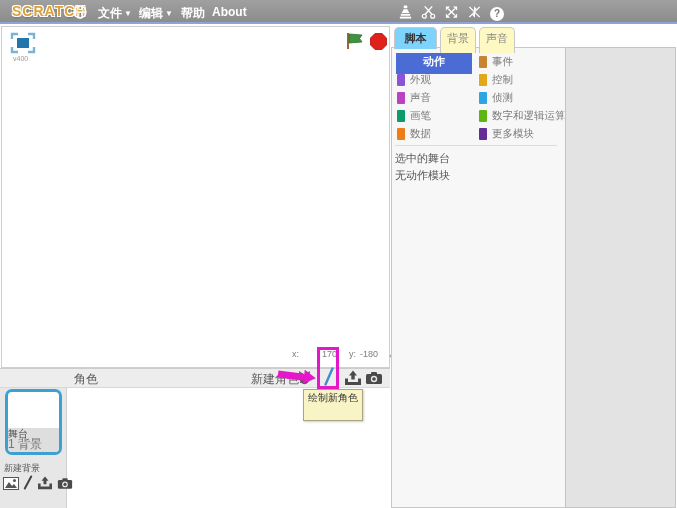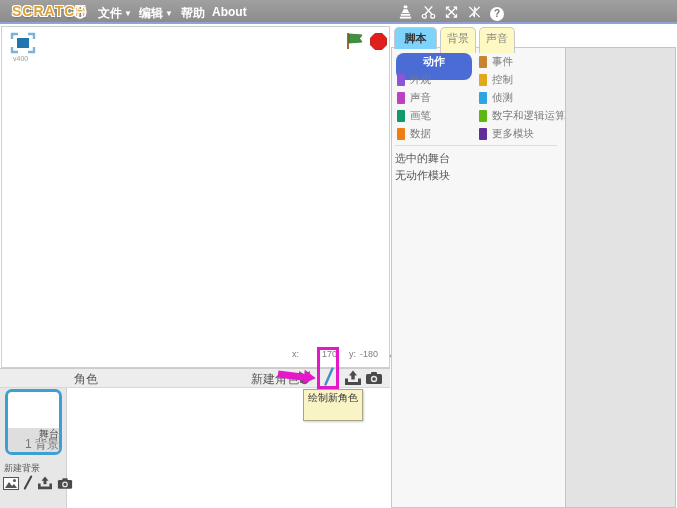--- a/index.html
+++ b/index.html
@@ -35,21 +35,21 @@
   .sprite-header { position:absolute; left:0; top:368px; width:390px; height:20px;
     background:#ededed; border-top:1px solid #ccc; border-bottom:1px solid #d8d8d8; }
   .sprites-title { position:absolute; left:74px; top:371px; font-size:12px; color:#5a5a5a; }
   .new-sprite-label { position:absolute; left:251px; top:371px; font-size:12px; color:#5a5a5a; }
   .hdr-icon { position:absolute; z-index:1; }
   .sprite-list { position:absolute; left:66px; top:388px; width:324px; height:120px;
     background:#fff; border-left:1px solid #d0d0d0; }
   .sidebar { position:absolute; left:0; top:388px; width:66px; height:120px; background:#e7e7e7; }
   .stage-thumb { position:absolute; left:5px; top:389px; width:57px; height:66px; background:#fff;
     border:3px solid #3da0d3; border-radius:7px; overflow:hidden; }
-  .thumb-band { position:absolute; left:0; bottom:0; width:100%; height:24px; background:#dedede; text-align:right; }
+  .thumb-band { position:absolute; left:0; bottom:0; width:100%; height:24px; background:#dedede; text-align:left; }
   .thumb-name { font-size:10px; color:#4a4a4a; line-height:12px; }
   .thumb-count { font-size:12px; color:#777; line-height:9px; }
   .new-backdrop-label { position:absolute; left:4px; top:462px; font-size:9px; color:#555; }
   .backdrop-icons { position:absolute; left:3px; top:475px; display:flex; gap:4px; align-items:center; }
 
   
   .ann-rect { position:absolute; left:317px; top:347px; width:22px; height:42px;
     border:3px solid #e518c9; z-index:5; }
   .ann-arrow { position:absolute; left:278px; top:369px; width:40px; height:14px;
     transform:rotate(7deg); z-index:5; }
@@ -65,21 +65,21 @@
     border-radius:5px 5px 0 0; background:#fef9c3; color:#888; font-size:11px;
     text-align:center; line-height:20px; z-index:2; }
   .tab.active { background:#7dd3fc; color:#333; font-weight:bold; z-index:4; height:22px; }
   .palette { position:absolute; left:391px; top:47px; width:174px; height:461px;
     background:#f7f7f7; border:1px solid #c8c8c8; border-right:none; }
   .workspace { position:absolute; left:565px; top:47px; width:111px; height:461px;
     background:#e3e3e3; border:1px solid #c4c4c4; }
   .cat { position:absolute; height:15px; display:flex; align-items:center; cursor:default; }
   .cat .swatch { width:8px; height:12px; border-radius:1px; }
   .cat .cat-label { margin-left:5px; font-size:10.5px; color:#7a7a7a; white-space:nowrap;text-align:center; }
-  .cat-selected { position:absolute; left:396px; top:53px; width:76px; height:27px; border-radius:8px;
+  .cat-selected { position:absolute; left:396px; top:53px; width:76px; height:21px; border-radius:0;
     color:#fff; font-size:11px; font-weight:bold; text-align:center; line-height:17px; }
   .pal-divider { position:absolute; left:395px; top:145px; width:162px; height:1px; background:#dcdcdc; }
   .status-line { position:absolute; left:395px; font-size:11px; color:#555; }
 </style>
 </head>
 <body>
 
 <div class="app">
 
   <div class="menubar">

